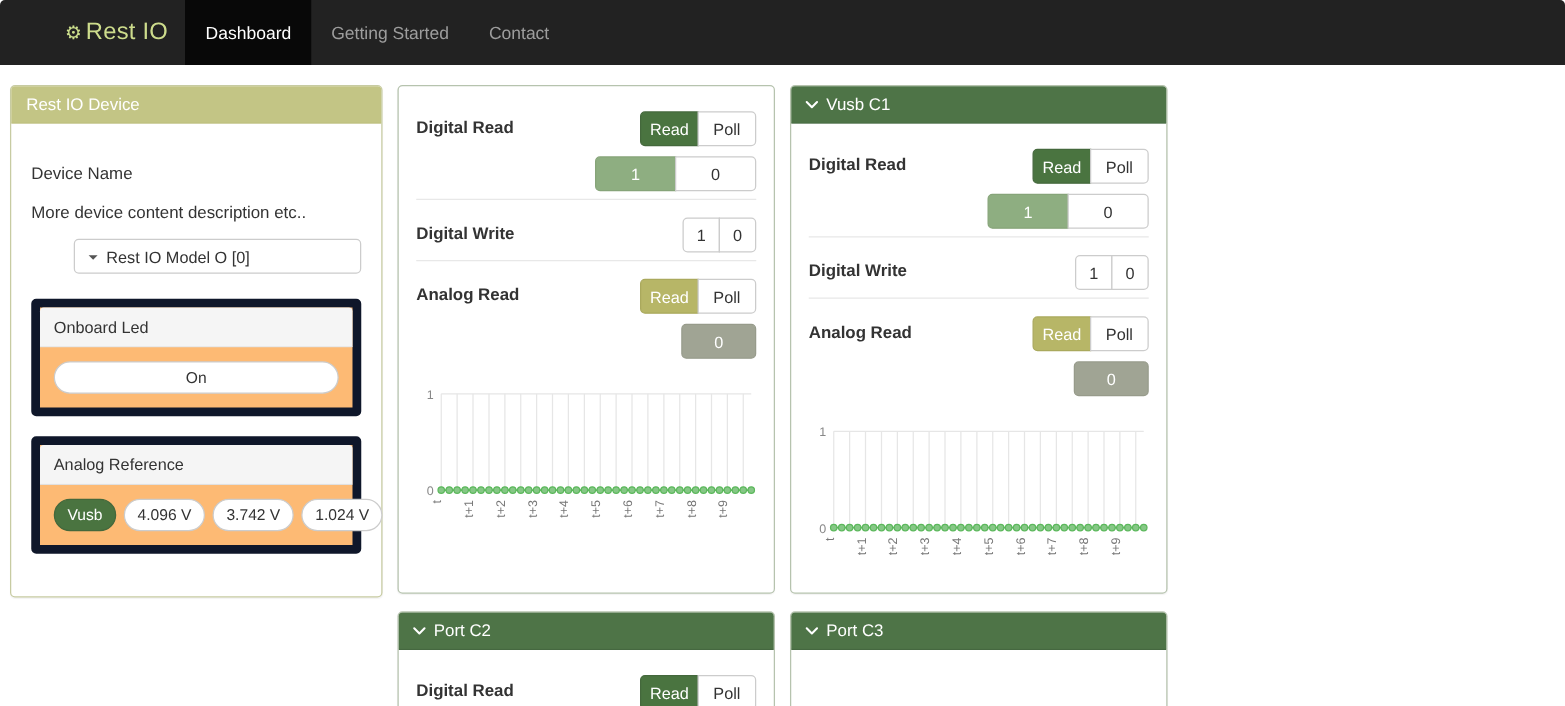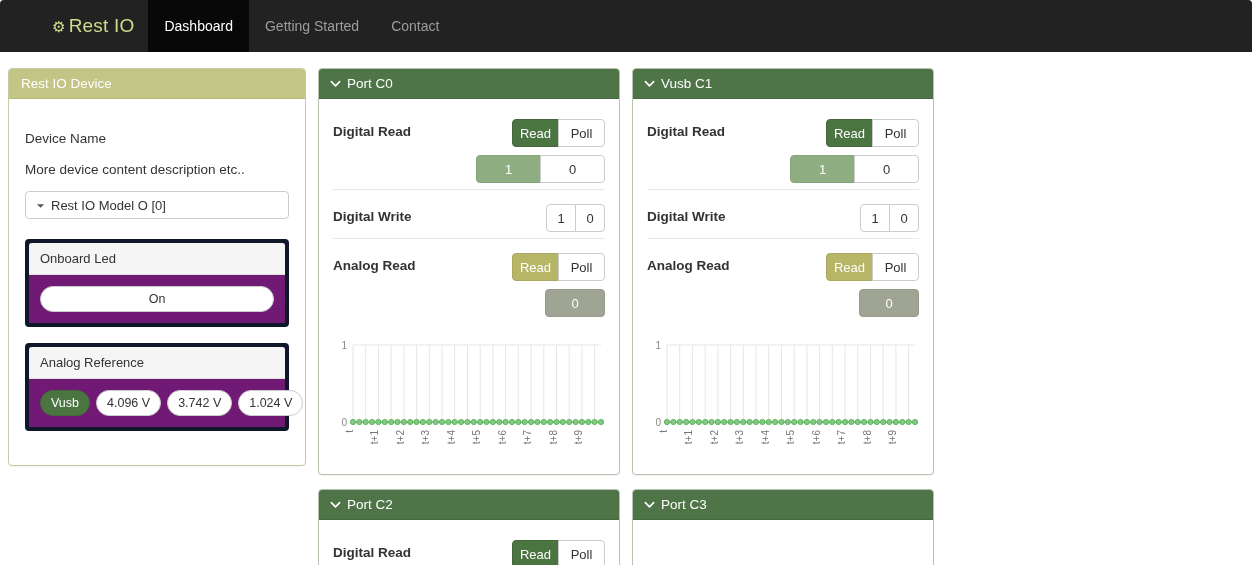--- a/index.html
+++ b/index.html
@@ -71,28 +71,29 @@
   .select-box {
     border: 1px solid #ccc;
     border-radius: 4px;
     height: 28px;
     display: flex; align-items: center;
     padding: 0 10px;
     font-size: 13px;
     color: #333;
     background: #fff;
     margin-bottom: 20px;
+    margin-left: 34px;
   }
   .caret-down { margin-right: 6px; font-size: 9px; color:#555; line-height:1; }
 
   .subpanel {
-    border: 4px solid #0f172a;
+    border: 7px solid #0f172a;
     border-radius: 4px;
     margin-bottom: 16px;
-    background: #701a75;
+    background: #fdba74;
   }
   .subpanel-heading {
     background: #f5f5f5;
     border-bottom: 1px solid #e0e0e0;
     border-radius: 3px 3px 0 0;
     padding: 8px 11px;
     font-size: 13px;
     color: #333;
   }
   .subpanel-body { padding: 11px; }
@@ -227,28 +228,20 @@
           </div>
         </div>
 
       </div>
     </div>
   </div>
 
   <div class="col-right">
 
     <div class="port-card">
-      <div class="port-heading">
-        <span class="chev">
-            <svg width="11" height="11" viewBox="0 0 12 12" style="display:block">
-              <path d="M1.5 4 L6 8.5 L10.5 4" stroke="#ffffff" stroke-width="1.8" fill="none" stroke-linecap="round" stroke-linejoin="round"></path>
-            </svg>
-          </span>
-        <span>Port C0</span>
-      </div>
       <div class="port-body">
 
         <div class="io-row">
           <div class="io-label">Digital Read</div>
           <div class="io-controls">
             <div class="bgroup w-rp">
               <button class="btn btn-green">Read</button>
               <button class="btn">Poll</button>
             </div>
             <div class="bgroup w-10">

